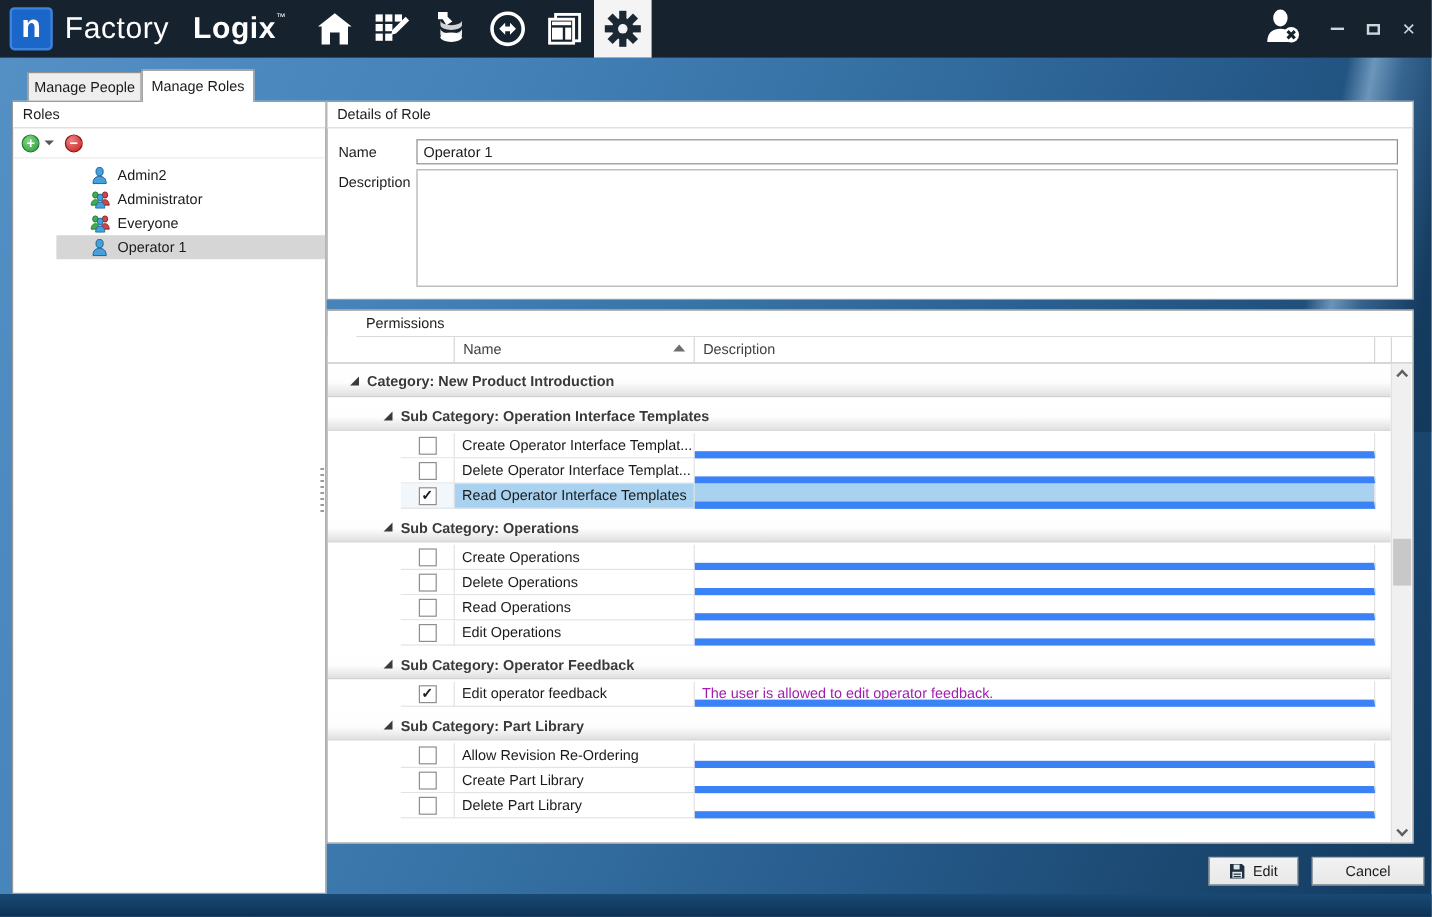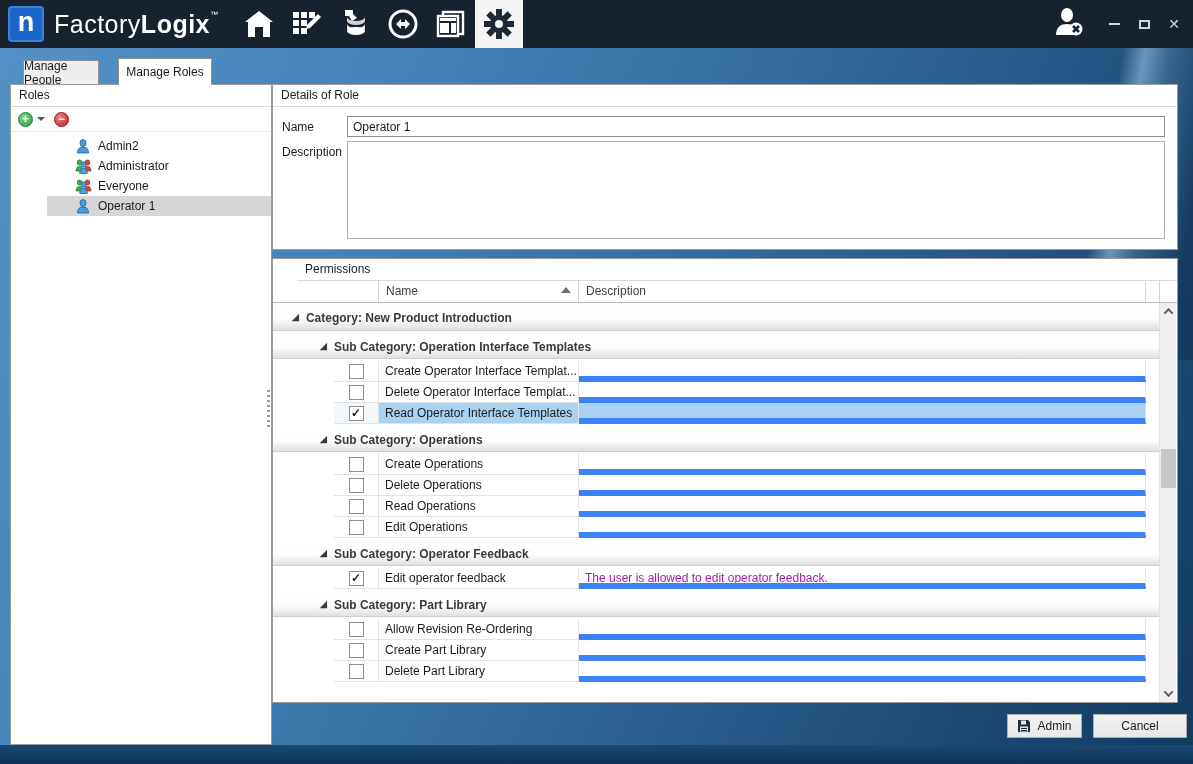--- a/index.html
+++ b/index.html
@@ -17,37 +17,37 @@
 
   
   .titlebar { position:absolute; left:0; top:0; width:1193px; height:48px;
     background:#16222d; display:flex; align-items:center; }
   .logo-mark { width:36px; height:36px; margin-left:8px; border-radius:4px;
     background:#1b66c9; border:2px solid #3d83dd; color:#fff;
     display:flex; align-items:center; justify-content:center;
     font-size:27px; font-weight:bold; line-height:1; padding-bottom:4px; }
   .brand { color:#fff; font-size:25px; margin-left:10px; letter-spacing:.5px; white-space:nowrap; }
   .brand .light { font-weight:300; }
-  .brand .bold  { font-weight:bold; }
+  .brand .bold  { font-weight:bold;margin-left:20px; }
   .brand sup { font-size:8px; vertical-align:top; }
   .navicons { display:flex; align-items:center; height:48px; margin-left:16px; }
   .navicon { width:48px; height:48px; display:flex; align-items:center; justify-content:center; cursor:pointer; }
   .navicon svg { display:block; }
   .navicon.active { background:#f4f4f4; }
   .tb-right { margin-left:auto; display:flex; align-items:center; height:48px; }
   .user-ic { margin-right:16px; }
   .winbtn { width:22px; height:22px; margin-right:8px; display:flex; align-items:center; justify-content:center; cursor:pointer; }
   .minbar { width:11px; height:2px; background:#cfd6dc; }
   .maxbox { width:11px; height:9px; border:2px solid #cfd6dc; }
   .closex { color:#cfd6dc; font-size:14px; line-height:1; }
 
   
   .tab { position:absolute; height:25px; font-size:12px; color:#1a1a1a;
     display:flex; align-items:center; justify-content:center; cursor:pointer; }
-  .tab-people { left:23px; top:60px; width:76px; background:#eeeeee; border:1px solid #919191; }
+  .tab-people { left:23px; top:60px; width:95px; background:#eeeeee; border:1px solid #919191; }
   .tab-roles  { left:118px; top:58px; width:94px; height:27px; background:#ffffff;
     border:1px solid #919191; border-bottom:none; z-index:3; }
 
   
   .panel { position:absolute; background:#fff; border:1px solid #9b9b9b; }
   .panel-title { height:22px; line-height:21px; padding-left:8px; font-size:12px; color:#1c1c1c;
     border-bottom:1px solid #d9d9d9; background:#fff; }
 
   
   .roles-panel { left:10px; top:84px; width:262px; height:661px; z-index:2; }
@@ -428,17 +428,17 @@
 </div>
 
 <div class="btn btn-save">
   <svg width="14" height="14" viewBox="0 0 14 14">
     <path d="M1 1 L11 1 L13 3 L13 13 L1 13 Z" fill="#20303f"></path>
     <rect x="4" y="1.5" width="5" height="4" fill="#dfe6ec"></rect>
     <rect x="3" y="7.5" width="8" height="5" fill="#dfe6ec"></rect>
     <rect x="4" y="9" width="6" height="1" fill="#20303f"></rect>
     <rect x="4" y="11" width="6" height="1" fill="#20303f"></rect>
   </svg>
-  <span>Admin</span>
+  <span>Edit</span>
 </div>
 <div class="btn btn-cancel">
   <span>Cancel</span>
 </div>
 
 </body></html>

